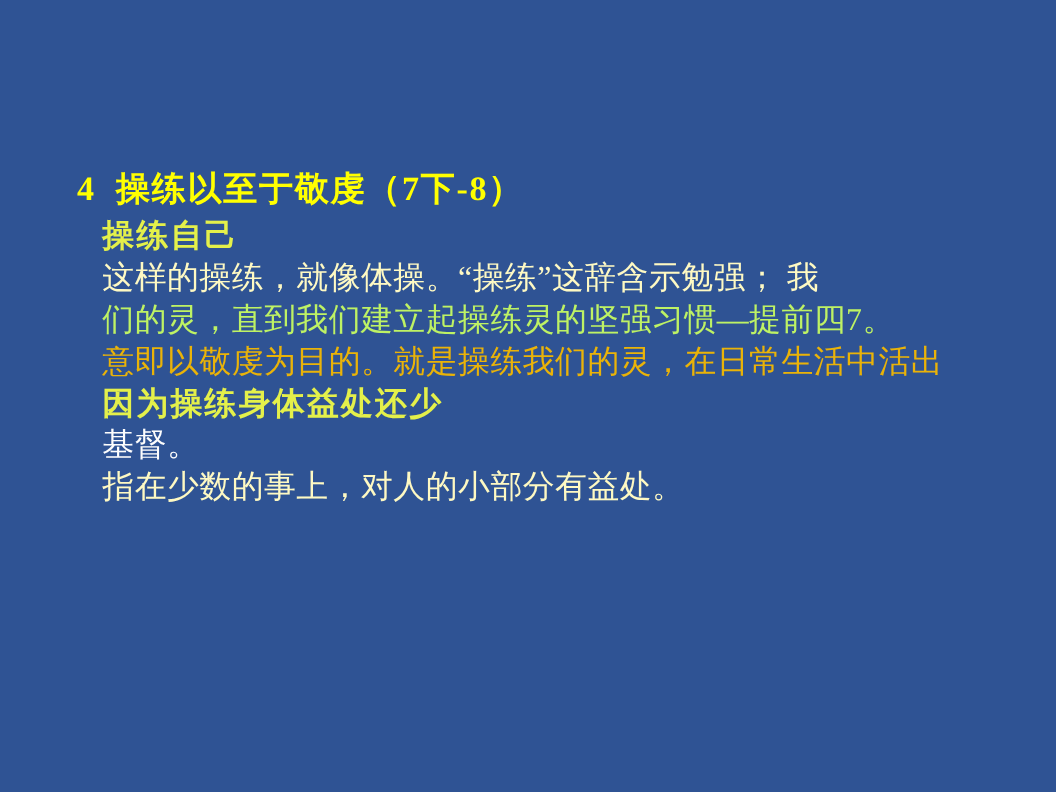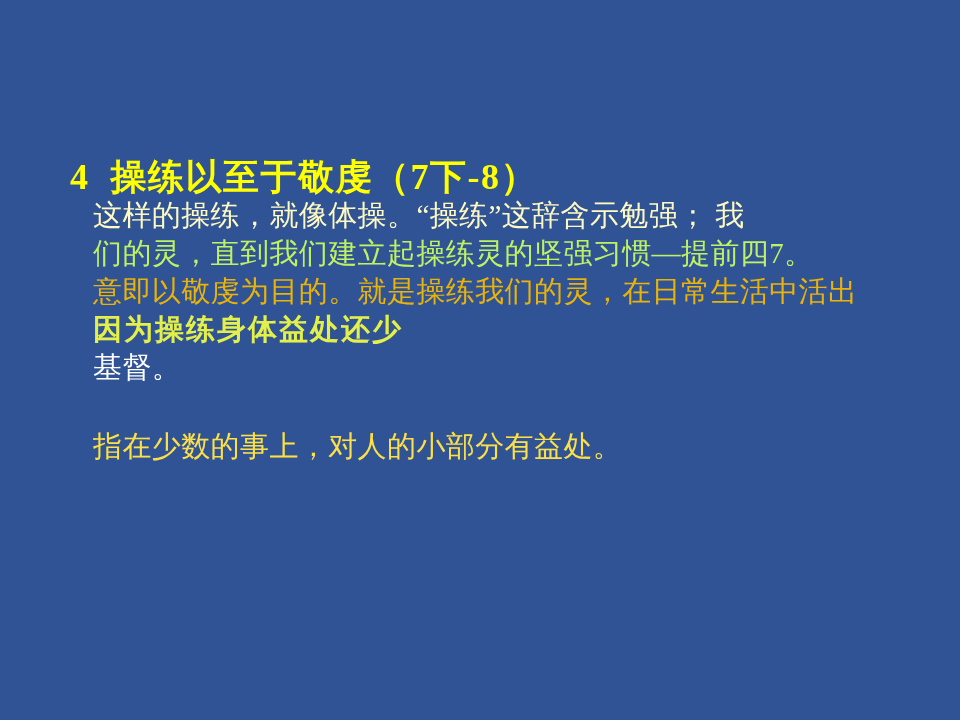--- a/index.html
+++ b/index.html
@@ -19,21 +19,21 @@
     -webkit-font-smoothing: antialiased;
   }
 
   
   #slide-title {
     position: absolute;
     left: 70px;
     top: 133px;
     width: 830px;
     color: #ffff00;
-    font-size: 36px;
+    font-size: 31px;
     font-weight: bold;
     letter-spacing: 1.5px;
     line-height: 1.15;
     white-space: pre;
   }
 
   
   #body-block {
     position: absolute;
     left: 93px;
@@ -61,23 +61,24 @@
 </style>
 </head>
 <body style="background: rgb(47, 83, 148);">
 
 <div id="slide" style="background: rgb(47, 83, 148);">
 
   <h1 id="slide-title" style="color: rgb(255, 255, 0);">4  操练以至于敬虔（7下-8）</h1>
 
   <div id="body-block">
 
+    <div class="line heading" style="color: rgb(228, 240, 74);">操练自己</div>
     <div class="line text" style="color: #fef9c3;">这样的操练，就像体操。“操练”这辞含示勉强； 我</div>
     <div class="line text" style="color: #bef264;">们的灵，直到我们建立起操练灵的坚强习惯—提前四7。</div>
 
     <div class="line text" style="color: #eab308;">意即以敬虔为目的。就是操练我们的灵，在日常生活中活出</div>
     <div class="line heading" style="color: rgb(228, 240, 74);">因为操练身体益处还少</div>
 
     <div class="line text" style="color: rgb(253, 253, 253);">基督。</div>
-    <div class="line text" style="color: #fde047; margin-top: 41px;">指在少数的事上，对人的小部分有益处。</div>
+    <div class="line text" style="color: #fef9c3;">指在少数的事上，对人的小部分有益处。</div>
 
   </div>
 </div>
 
 </body></html>

